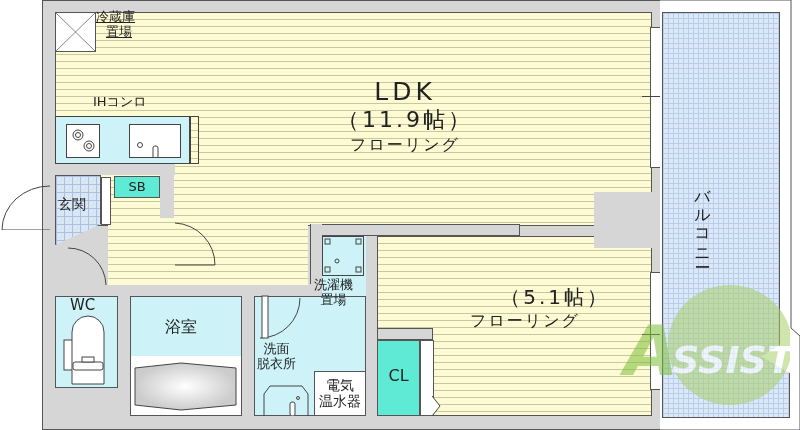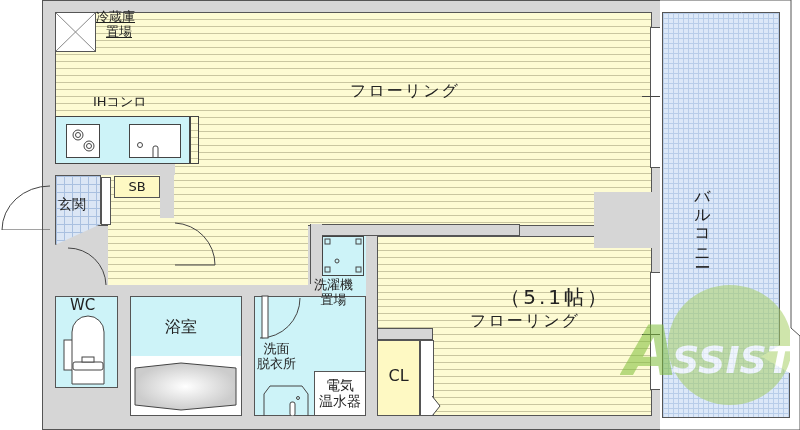--- a/index.html
+++ b/index.html
@@ -2,21 +2,21 @@
 <html><head>
 <meta charset="utf-8">
 <style>
   html, body { margin:0; padding:0; background:#ffffff; }
   body { width:800px; height:430px; position:relative; overflow:hidden; font-family:"DejaVu Sans", sans-serif; color:#222; }
   .abs { position:absolute; box-sizing:border-box; }
   .wall { background:#d6d6d6; }
   .floor { background-color:#fdfbd3;
     background-image: repeating-linear-gradient(180deg, transparent 0, transparent 6px, #c9c6a0 6px, #c9c6a0 7px); }
   .wet { background:#cdf3f8; }
-  .pink { background:#fef9c3; border:1px solid #555; }
+  .pink { background:#5eead4; border:1px solid #555; }
   .tile { background-color:#dbe6f5;
     background-image: linear-gradient(#a9c0e0 1px, transparent 1px), linear-gradient(90deg, #a9c0e0 1px, transparent 1px);
     background-size:8px 8px; }
   .balc { background-color:#dce8f8;
     background-image: linear-gradient(#b8cde9 1px, transparent 1px), linear-gradient(90deg, #b8cde9 1px, transparent 1px);
     background-size:5px 5px; border:1px solid #555; }
   .label { position:absolute; white-space:nowrap; text-align:center; line-height:1.15; }
   .big { font-size:25px; letter-spacing:4px; }
   .mid { font-size:16px; letter-spacing:2px; }
   .sm { font-size:13px; }
@@ -50,20 +50,22 @@
       <line x1="0" y1="0" x2="39" y2="38" stroke="#888"></line>
       <line x1="39" y1="0" x2="0" y2="38" stroke="#888"></line>
     </svg>
 </div>
 <div class="label sm" style="left:96px;top:10px;text-align:left;text-decoration:underline;">
   <div>冷蔵庫</div>
   <div style="padding-left:10px">置場</div>
 </div>
 
 <div class="label" style="left:320px;top:78px;width:170px;">
+  <div class="big">LDK</div>
+  <div class="big" style="font-size:22px;letter-spacing:3px;">（11.9帖）</div>
   <div class="mid" style="margin-top:4px;">フローリング</div>
 </div>
 
 <div class="label sm" style="left:93px;top:95px;">IHコンロ</div>
 <div class="abs wet" style="left:55px;top:116px;width:135px;height:48px;border:1px solid #444;">
   <div class="abs" style="left:10px;top:7px;width:34px;height:34px;background:#fff;border:1px solid #444;">
     <svg width="32" height="32">
         <circle cx="11" cy="10" r="5" fill="none" stroke="#444"></circle>
         <circle cx="11" cy="10" r="2.5" fill="none" stroke="#444"></circle>
         <circle cx="22" cy="21" r="5" fill="none" stroke="#444"></circle>

